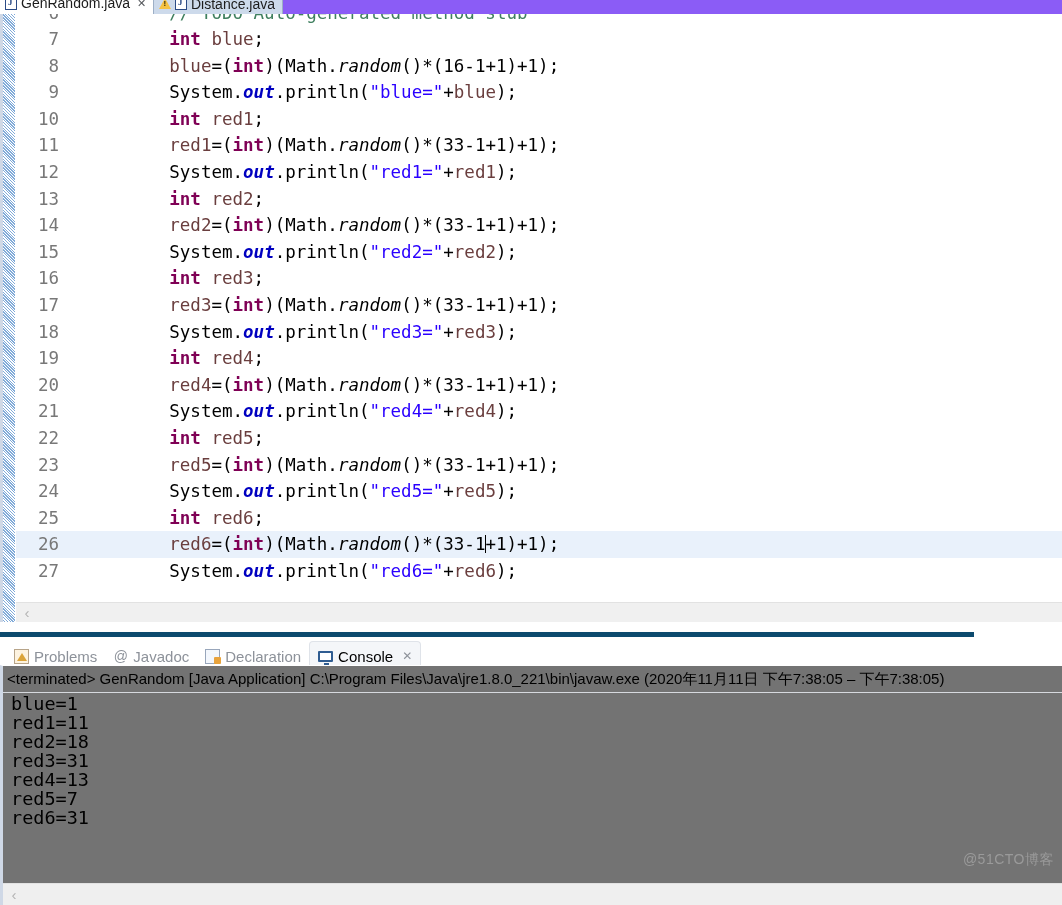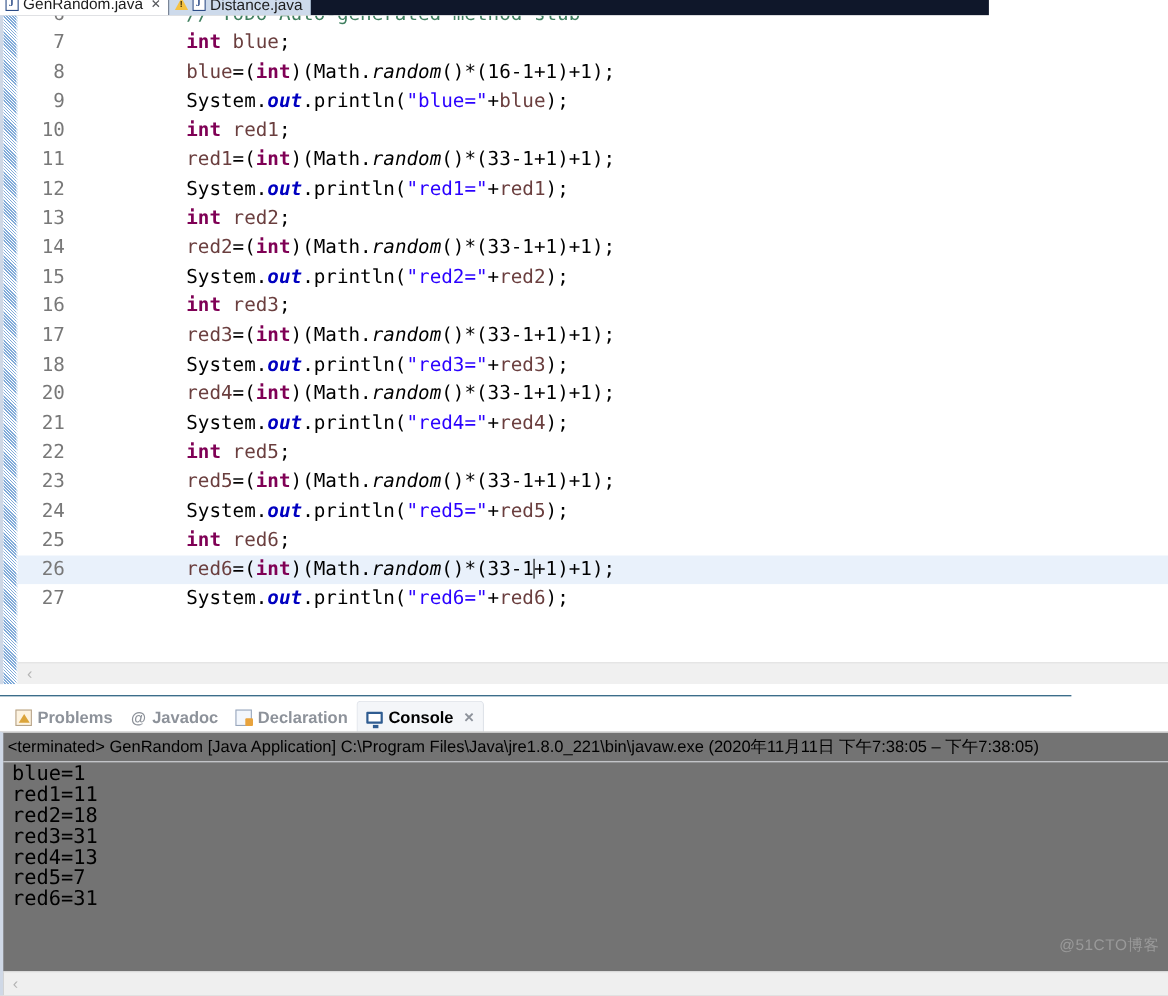--- a/index.html
+++ b/index.html
@@ -15,23 +15,23 @@
     position: relative;
     width: 1062px;
     height: 905px;
     background: #ffffff;
   }
 
   
   .editor-tabbar {
     position: absolute;
     left: 0; top: 0;
-    width: 899px;
+    width: 1062px;
     height: 14px;
-    background: #0f172a;
+    background: #8b5cf6;
     overflow: hidden;
   }
   .etab {
     position: absolute;
     top: -8px;
     height: 22px;
     display: flex;
     align-items: center;
     gap: 4px;
     padding: 0 7px 0 5px;
@@ -211,22 +211,21 @@
     width: 1062px;
     height: 273px;
     background: #ffffff;
   }
   .view-tabbar {
     position: absolute;
     left: 0; top: 0;
     width: 974px;
     height: 33px;
     background: #ffffff;
-    border-top: 1px solid #0c4a6e;
-    font-weight: bold;
+    border-top: 5px solid #0c4a6e;
   }
   .vtabs {
     position: absolute;
     left: 6px; top: 3px;
     display: flex;
     align-items: flex-end;
     height: 30px;
   }
   .vtab {
     display: flex;
@@ -396,20 +395,21 @@
         <div class="code-row"><span class="lineno">9</span><span class="ctext"><span class="pln">        </span><span class="pln">System.</span><span class="fld">out</span><span class="pln">.println(</span><span class="str">"blue="</span><span class="pln">+</span><span class="var">blue</span><span class="pln">);</span></span></div>
         <div class="code-row"><span class="lineno">10</span><span class="ctext"><span class="pln">        </span><span class="kw">int</span><span class="pln"> </span><span class="var">red1</span><span class="pln">;</span></span></div>
         <div class="code-row"><span class="lineno">11</span><span class="ctext"><span class="pln">        </span><span class="var">red1</span><span class="pln">=(</span><span class="kw">int</span><span class="pln">)(Math.</span><span class="mtd">random</span><span class="pln">()*(33-1+1)+1);</span></span></div>
         <div class="code-row"><span class="lineno">12</span><span class="ctext"><span class="pln">        </span><span class="pln">System.</span><span class="fld">out</span><span class="pln">.println(</span><span class="str">"red1="</span><span class="pln">+</span><span class="var">red1</span><span class="pln">);</span></span></div>
         <div class="code-row"><span class="lineno">13</span><span class="ctext"><span class="pln">        </span><span class="kw">int</span><span class="pln"> </span><span class="var">red2</span><span class="pln">;</span></span></div>
         <div class="code-row"><span class="lineno">14</span><span class="ctext"><span class="pln">        </span><span class="var">red2</span><span class="pln">=(</span><span class="kw">int</span><span class="pln">)(Math.</span><span class="mtd">random</span><span class="pln">()*(33-1+1)+1);</span></span></div>
         <div class="code-row"><span class="lineno">15</span><span class="ctext"><span class="pln">        </span><span class="pln">System.</span><span class="fld">out</span><span class="pln">.println(</span><span class="str">"red2="</span><span class="pln">+</span><span class="var">red2</span><span class="pln">);</span></span></div>
         <div class="code-row"><span class="lineno">16</span><span class="ctext"><span class="pln">        </span><span class="kw">int</span><span class="pln"> </span><span class="var">red3</span><span class="pln">;</span></span></div>
         <div class="code-row"><span class="lineno">17</span><span class="ctext"><span class="pln">        </span><span class="var">red3</span><span class="pln">=(</span><span class="kw">int</span><span class="pln">)(Math.</span><span class="mtd">random</span><span class="pln">()*(33-1+1)+1);</span></span></div>
         <div class="code-row"><span class="lineno">18</span><span class="ctext"><span class="pln">        </span><span class="pln">System.</span><span class="fld">out</span><span class="pln">.println(</span><span class="str">"red3="</span><span class="pln">+</span><span class="var">red3</span><span class="pln">);</span></span></div>
+        <div class="code-row"><span class="lineno">19</span><span class="ctext"><span class="pln">        </span><span class="kw">int</span><span class="pln"> </span><span class="var">red4</span><span class="pln">;</span></span></div>
         <div class="code-row"><span class="lineno">20</span><span class="ctext"><span class="pln">        </span><span class="var">red4</span><span class="pln">=(</span><span class="kw">int</span><span class="pln">)(Math.</span><span class="mtd">random</span><span class="pln">()*(33-1+1)+1);</span></span></div>
         <div class="code-row"><span class="lineno">21</span><span class="ctext"><span class="pln">        </span><span class="pln">System.</span><span class="fld">out</span><span class="pln">.println(</span><span class="str">"red4="</span><span class="pln">+</span><span class="var">red4</span><span class="pln">);</span></span></div>
         <div class="code-row"><span class="lineno">22</span><span class="ctext"><span class="pln">        </span><span class="kw">int</span><span class="pln"> </span><span class="var">red5</span><span class="pln">;</span></span></div>
         <div class="code-row"><span class="lineno">23</span><span class="ctext"><span class="pln">        </span><span class="var">red5</span><span class="pln">=(</span><span class="kw">int</span><span class="pln">)(Math.</span><span class="mtd">random</span><span class="pln">()*(33-1+1)+1);</span></span></div>
         <div class="code-row"><span class="lineno">24</span><span class="ctext"><span class="pln">        </span><span class="pln">System.</span><span class="fld">out</span><span class="pln">.println(</span><span class="str">"red5="</span><span class="pln">+</span><span class="var">red5</span><span class="pln">);</span></span></div>
         <div class="code-row"><span class="lineno">25</span><span class="ctext"><span class="pln">        </span><span class="kw">int</span><span class="pln"> </span><span class="var">red6</span><span class="pln">;</span></span></div>
         <div class="code-row current"><span class="lineno">26</span><span class="ctext"><span class="pln">        </span><span class="var">red6</span><span class="pln">=(</span><span class="kw">int</span><span class="pln">)(Math.</span><span class="mtd">random</span><span class="pln">()*(33-1</span><span class="cursor-caret"></span><span class="pln">+1)+1);</span></span></div>
         <div class="code-row"><span class="lineno">27</span><span class="ctext"><span class="pln">        </span><span class="pln">System.</span><span class="fld">out</span><span class="pln">.println(</span><span class="str">"red6="</span><span class="pln">+</span><span class="var">red6</span><span class="pln">);</span></span></div>
       </div>
     <div class="hscroll">

